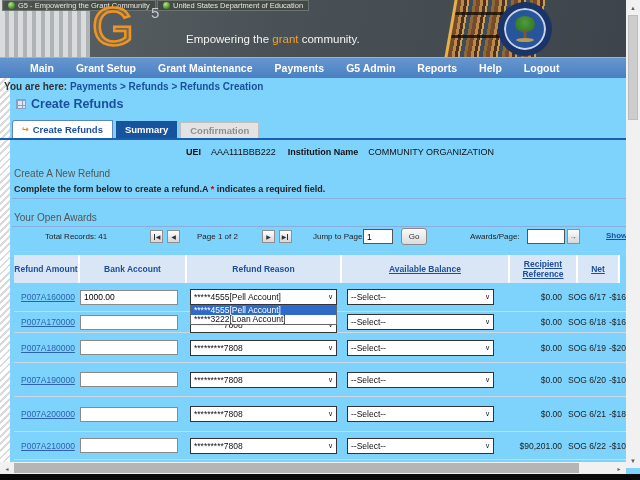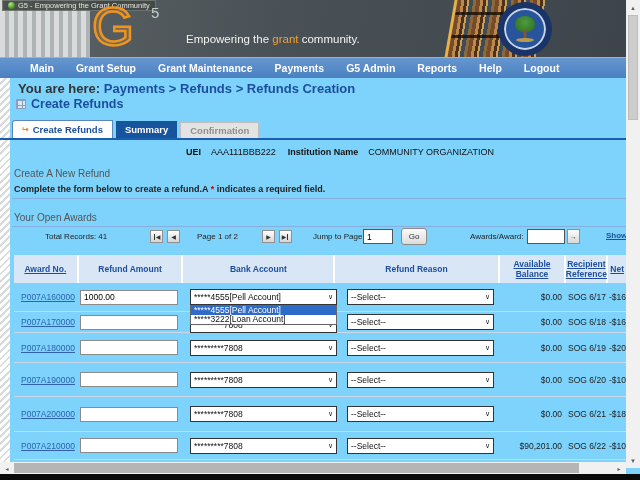--- a/index.html
+++ b/index.html
@@ -38,21 +38,21 @@
   
   .navbar { position:absolute; left:0; top:57px; width:626px; height:21px;
             background:linear-gradient(#6596cf,#4a80c2); border-top:1px solid #8fb4de;
             display:flex; align-items:center; gap:22px; padding-left:30px; }
   .nav-item { color:#fff; font-weight:bold; font-size:10.5px; white-space:nowrap; cursor:pointer; }
 
   .hatch { position:absolute; left:0; top:78px; width:10px; height:384px;
            background:repeating-linear-gradient(135deg,#ffffff 0 3px,#dadada 3px 5px); }
 
   
-  .breadcrumb { position:absolute; left:18px; top:81px; font-size:13px; color:#333; font-weight:bold; }
+  .breadcrumb { position:absolute; left:4px; top:81px; font-size:10px; color:#333; font-weight:bold; }
   .crumb-link { color:#1d4e9e; cursor:pointer; }
   .crumb-sep  { color:#1d4e9e; }
   .pagetitle { position:absolute; left:16px; top:97px; display:flex; align-items:center; gap:5px; }
   .grid-ic { width:10px; height:10px; border:1px solid #8aa0c0; background-color:#dde6f2;
              background-image:linear-gradient(#8aa0c0 1px,transparent 1px),linear-gradient(90deg,#8aa0c0 1px,transparent 1px);
              background-size:5px 5px; }
   .pagetitle .t { font-size:12.5px; font-weight:bold; color:#1d4e9e; }
 
   .tabs { position:absolute; left:12px; top:120px; height:18px; display:flex; align-items:flex-end; }
   .tab { display:flex; align-items:center; font-size:9.5px; font-weight:bold; padding:0 9px; cursor:pointer; white-space:nowrap; }
@@ -150,20 +150,24 @@
 <body>
 
 <div class="screen">
 
   <div class="banner">
     <div class="blinds"></div>
     <div class="chip chip1">
       <span class="orb"></span>
       <span>G5 - Empowering the Grant Community</span>
     </div>
+    <div class="chip chip2">
+      <span class="orb"></span>
+      <span>United States Department of Education</span>
+    </div>
     <div class="glogo">G</div>
     <div class="g5five">5</div>
     <div class="tagline">
       <span>Empowering the </span><span class="accent">grant</span><span> community.</span>
     </div>
     <div class="bookshelf"></div>
     <div class="seal">
       <span class="tree"></span>
       <span class="trunk"></span>
       <span class="mound"></span>
@@ -219,29 +223,28 @@
   <div class="pager">
     <span class="pg-total">Total Records: 41</span>
     <button class="pg-btn pg-first">◀</button>
     <button class="pg-btn pg-prev">◀</button>
     <span class="pg-page">Page 1 of 2</span>
     <button class="pg-btn pg-next">▶</button>
     <button class="pg-btn pg-last">▶</button>
     <span class="pg-jump">Jump to Page</span>
     <input class="pg-input" value="1" style="">
     <button class="pg-go">Go</button>
-    <span class="pg-awlabel">Awards/Award:</span>
+    <span class="pg-awlabel">Awards/Page:</span>
     <input class="pg-awinput" value="" style="">
     <button class="pg-awgo"><span>→</span></button>
     <a class="pg-showall">Show All Aw</a>
   </div>
   <div class="hline hl3"></div>
 
   <div class="thead" id="thead">
-      <div class="th sortable">Award No.</div>
       <div class="th">Refund Amount</div>
       <div class="th">Bank Account</div>
       <div class="th">Refund Reason</div>
       <div class="th sortable">Available Balance</div>
       <div class="th sortable">Recipient Reference</div>
       <div class="th sortable">Net</div>
     </div>
   <div class="tbody" id="tbody">
     <div class="trow">
       <div class="c c1">

